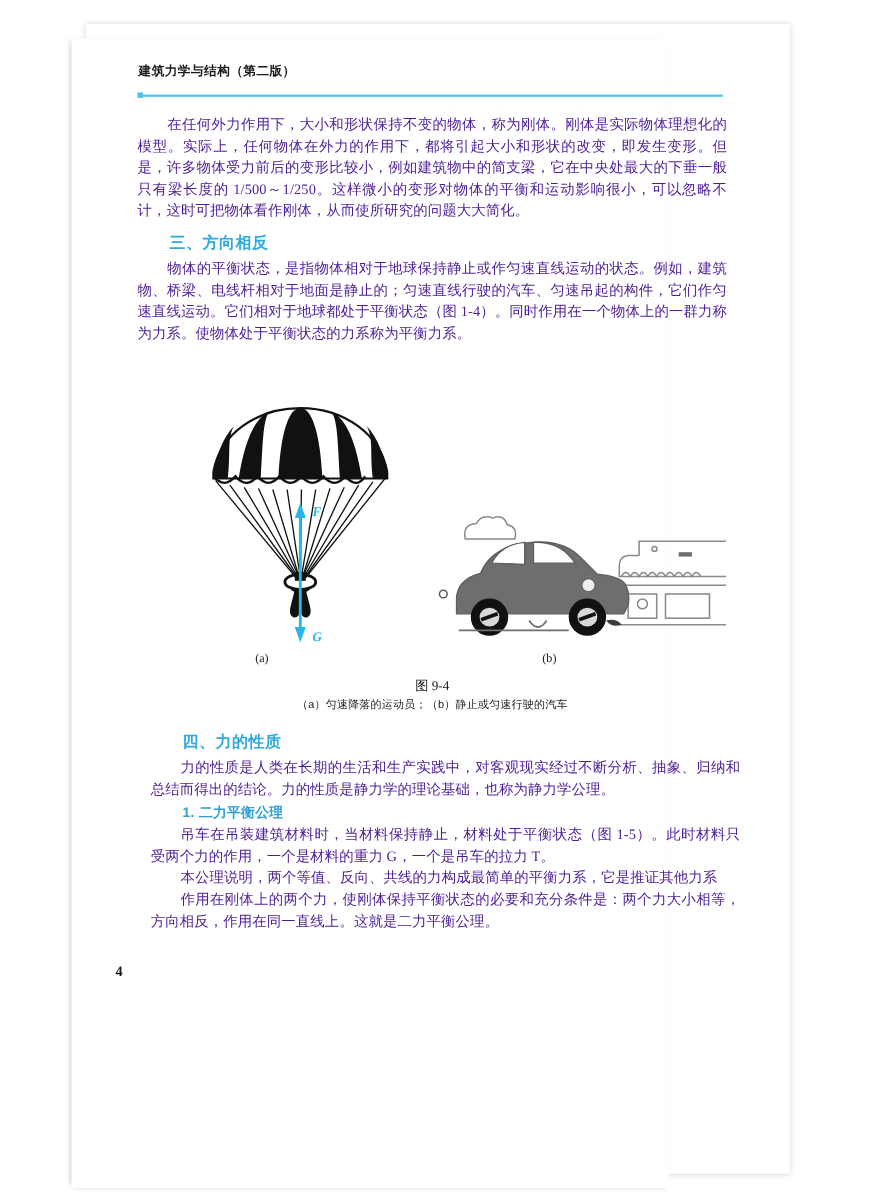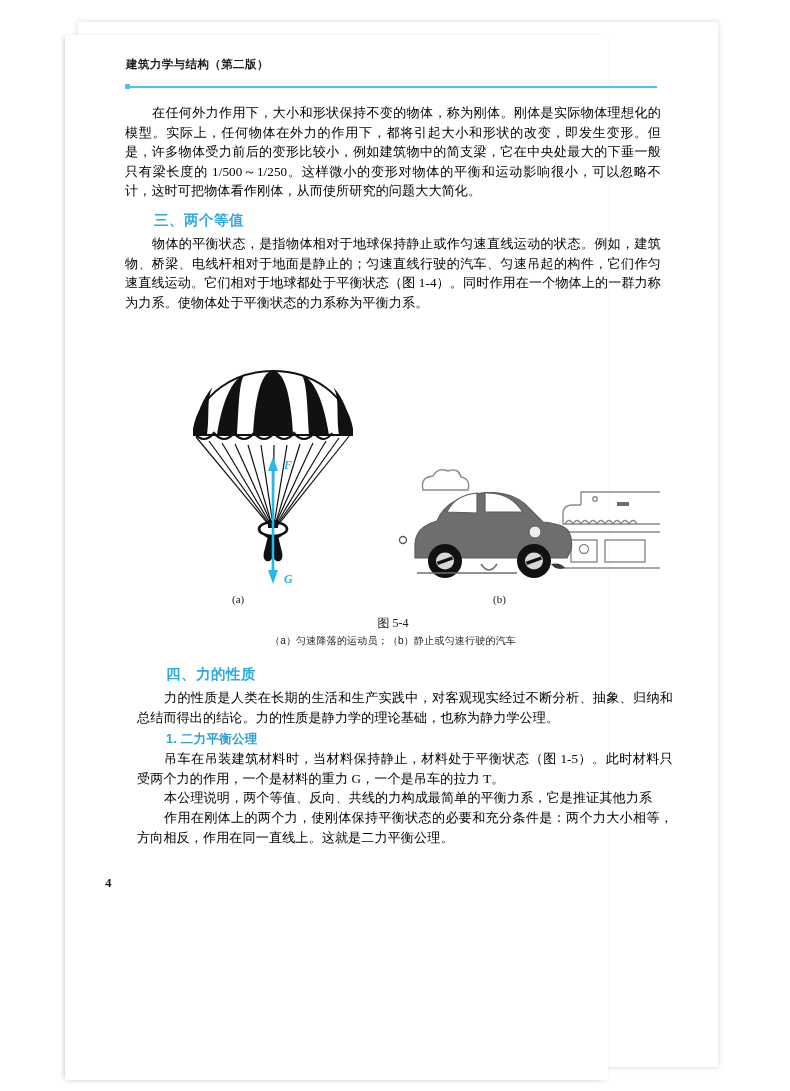--- a/index.html
+++ b/index.html
@@ -97,21 +97,21 @@
     font-size: 12.5px;
     font-weight: bold;
     color: #2b9fd4;
     margin: 4px 0 1px 29px;
     letter-spacing: 0.3px;
   }
   p.body {
     font-family: "Liberation Serif", "DejaVu Serif", serif;
     font-size: 13.1px;
     line-height: 19.6px;
-    color: #000000;
+    color: #4c1d95;
     margin: 0;
     text-align: justify;
     text-justify: inter-ideograph;
     text-indent: 27px;
     letter-spacing: 0.1px;
   }
   p.body + p.body { margin-top: 0; }
 
   
   .figure {
@@ -196,21 +196,21 @@
     <div class="runhead">建筑力学与结构（第二版）</div>
     <div class="rule-wrap">
       <div class="rule-cap"></div>
       <div class="rule-line"></div>
     </div>
 
     <div class="content">
 
       <p class="body">在任何外力作用下，大小和形状保持不变的物体，称为刚体。刚体是实际物体理想化的模型。实际上，任何物体在外力的作用下，都将引起大小和形状的改变，即发生变形。但是，许多物体受力前后的变形比较小，例如建筑物中的简支梁，它在中央处最大的下垂一般只有梁长度的 1/500～1/250。这样微小的变形对物体的平衡和运动影响很小，可以忽略不计，这时可把物体看作刚体，从而使所研究的问题大大简化。</p>
 
-      <h2 class="sec">三、两个等值</h2>
+      <h2 class="sec">三、方向相反</h2>
       <p class="body">物体的平衡状态，是指物体相对于地球保持静止或作匀速直线运动的状态。例如，建筑物、桥梁、电线杆相对于地面是静止的；匀速直线行驶的汽车、匀速吊起的构件，它们作匀速直线运动。它们相对于地球都处于平衡状态（图 1-4）。同时作用在一个物体上的一群力称为力系。使物体处于平衡状态的力系称为平衡力系。</p>
     </div>
 
     <div class="figure">
 
       <div class="parachute-box">
         <svg width="180" height="225" viewBox="0 0 180 225">
 
           <g>
             <path d="M90 6 C130 6 163 30 169 64 L169 70 L11 70 L11 64 C17 30 50 6 90 6 Z" fill="#ffffff" stroke="#111" stroke-width="2"></path>
@@ -304,21 +304,21 @@
             <line x1="22" y1="113" x2="122" y2="113"></line>
             <path d="M86 104 q8 12 16 0"></path>
           </g>
         </svg>
       </div>
 
       <div class="fig-labels">
         <span class="fig-label a">(a)</span>
         <span class="fig-label b">(b)</span>
       </div>
-      <div class="fig-caption">图 5-4</div>
+      <div class="fig-caption">图 9-4</div>
       <div class="fig-subcaption">（a）匀速降落的运动员；（b）静止或匀速行驶的汽车</div>
     </div>
 
     <div class="content" style="top: 620px; margin-left: 12px;">
       <h2 class="sec">四、力的性质</h2>
       <p class="body">力的性质是人类在长期的生活和生产实践中，对客观现实经过不断分析、抽象、归纳和总结而得出的结论。力的性质是静力学的理论基础，也称为静力学公理。</p>
 
       <h3 class="subsec">1. 二力平衡公理</h3>
       <p class="body">吊车在吊装建筑材料时，当材料保持静止，材料处于平衡状态（图 1-5）。此时材料只受两个力的作用，一个是材料的重力 G，一个是吊车的拉力 T。</p>
       <p class="body">本公理说明，两个等值、反向、共线的力构成最简单的平衡力系，它是推证其他力系</p>

